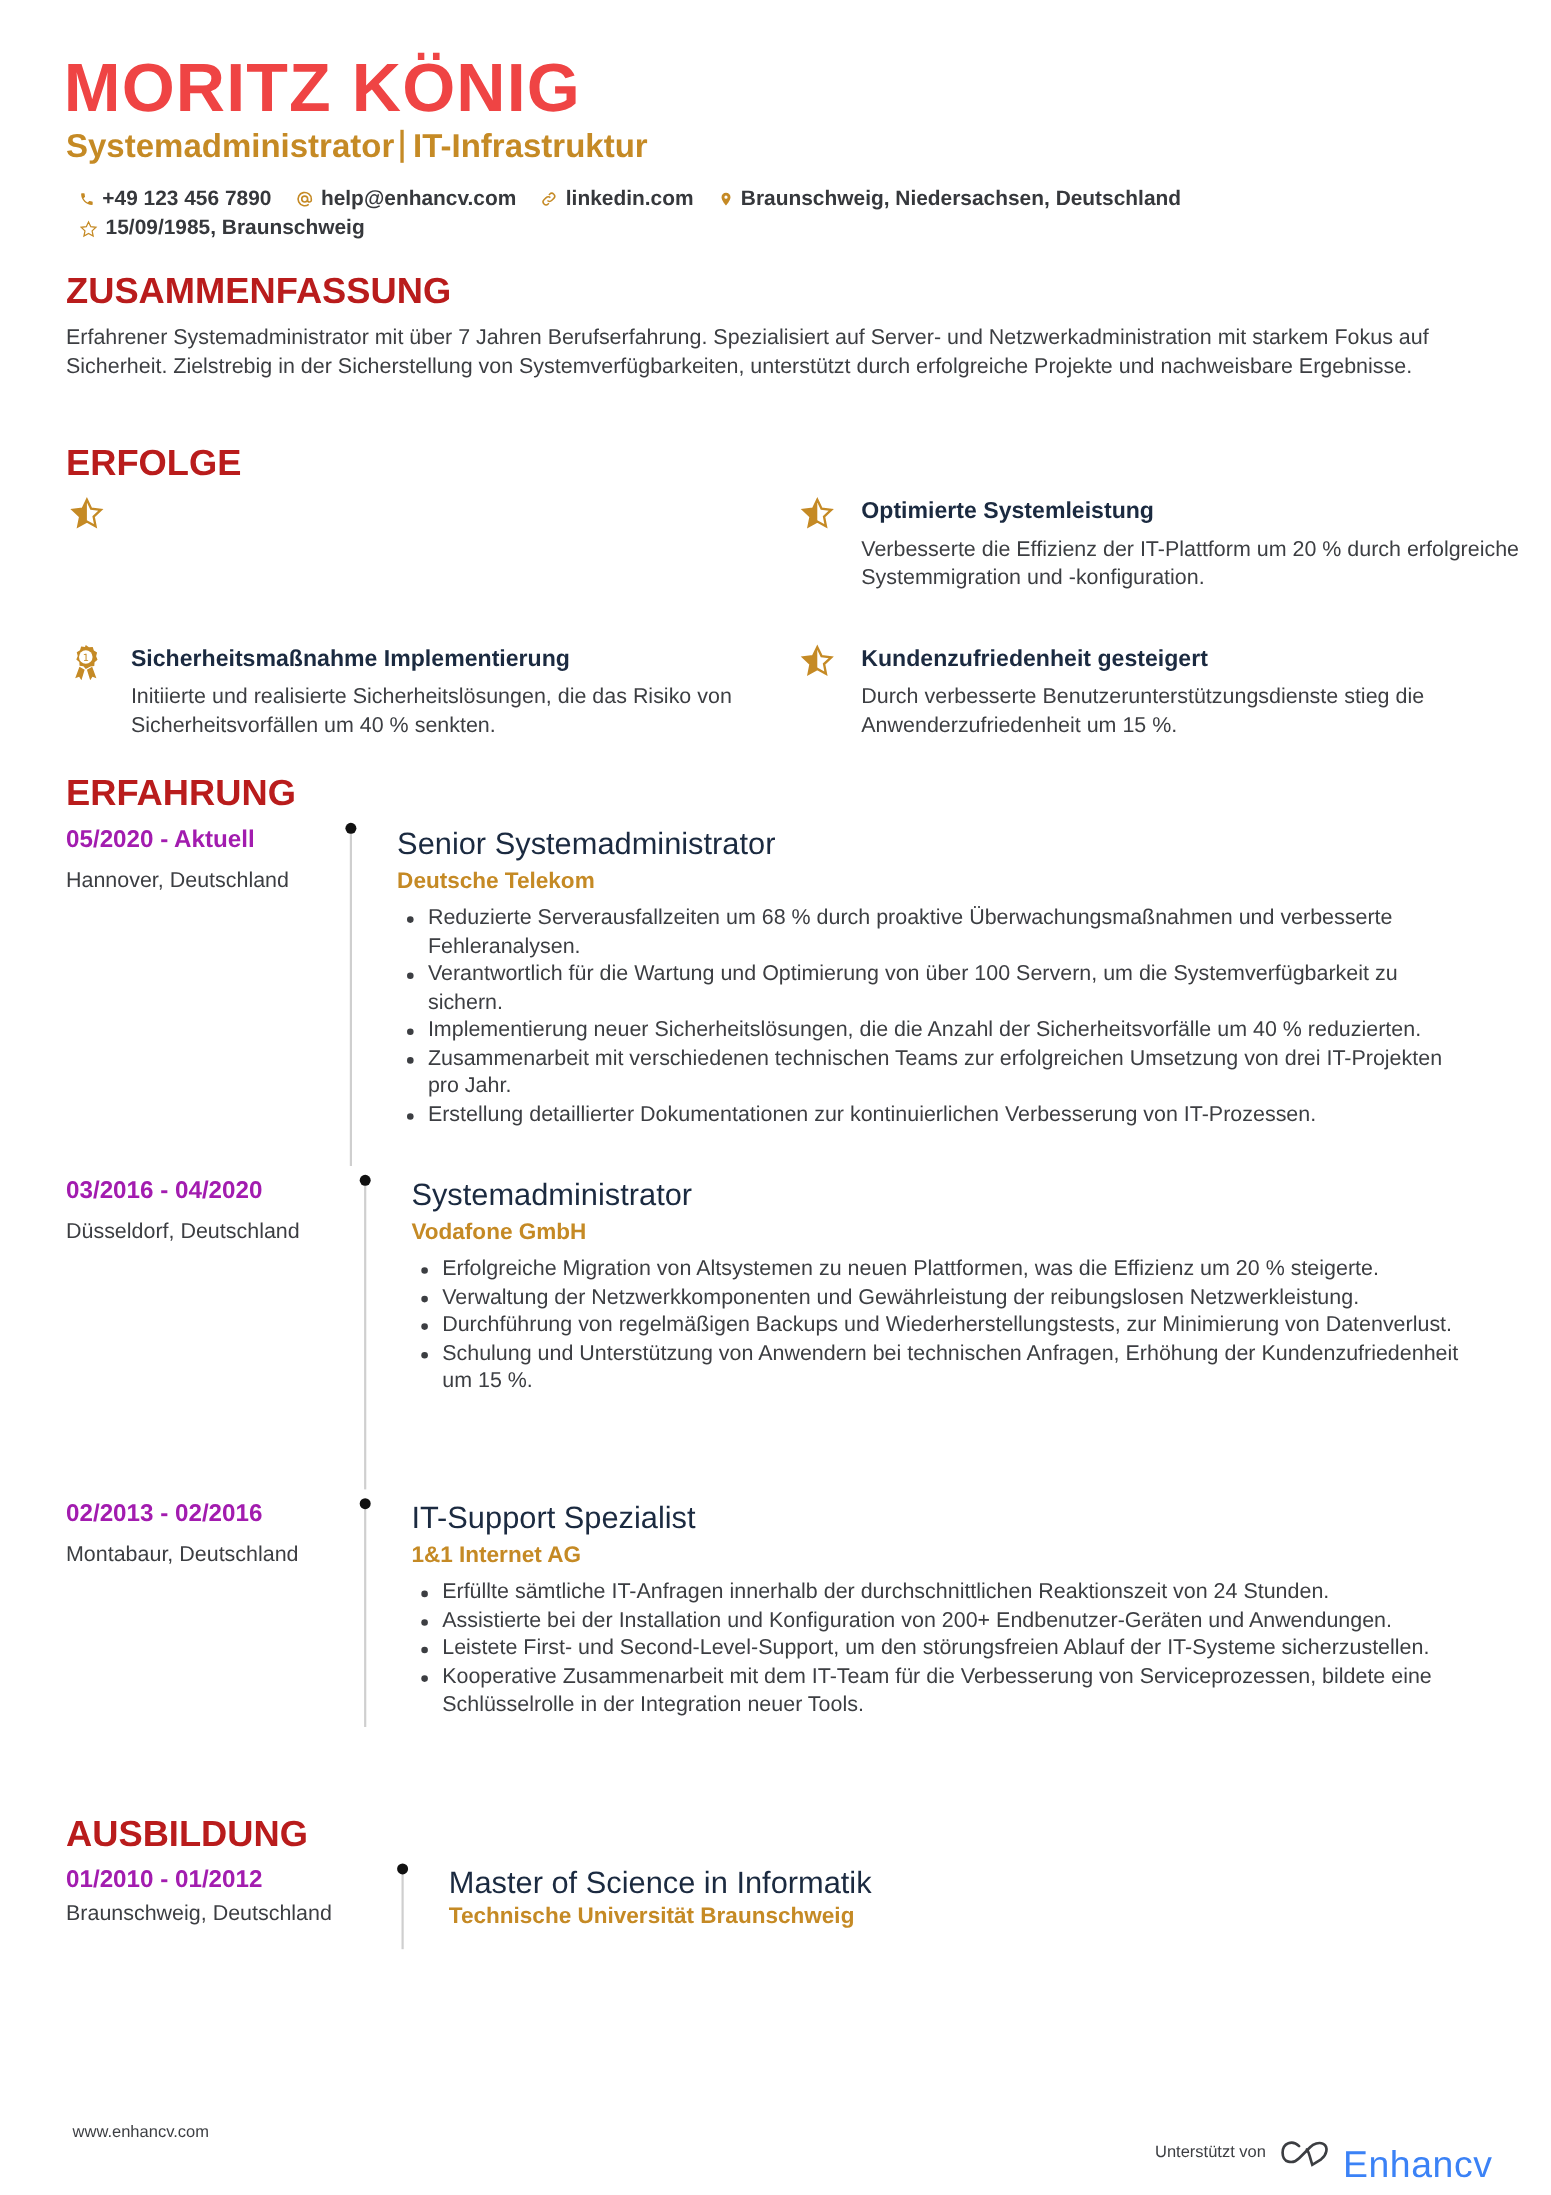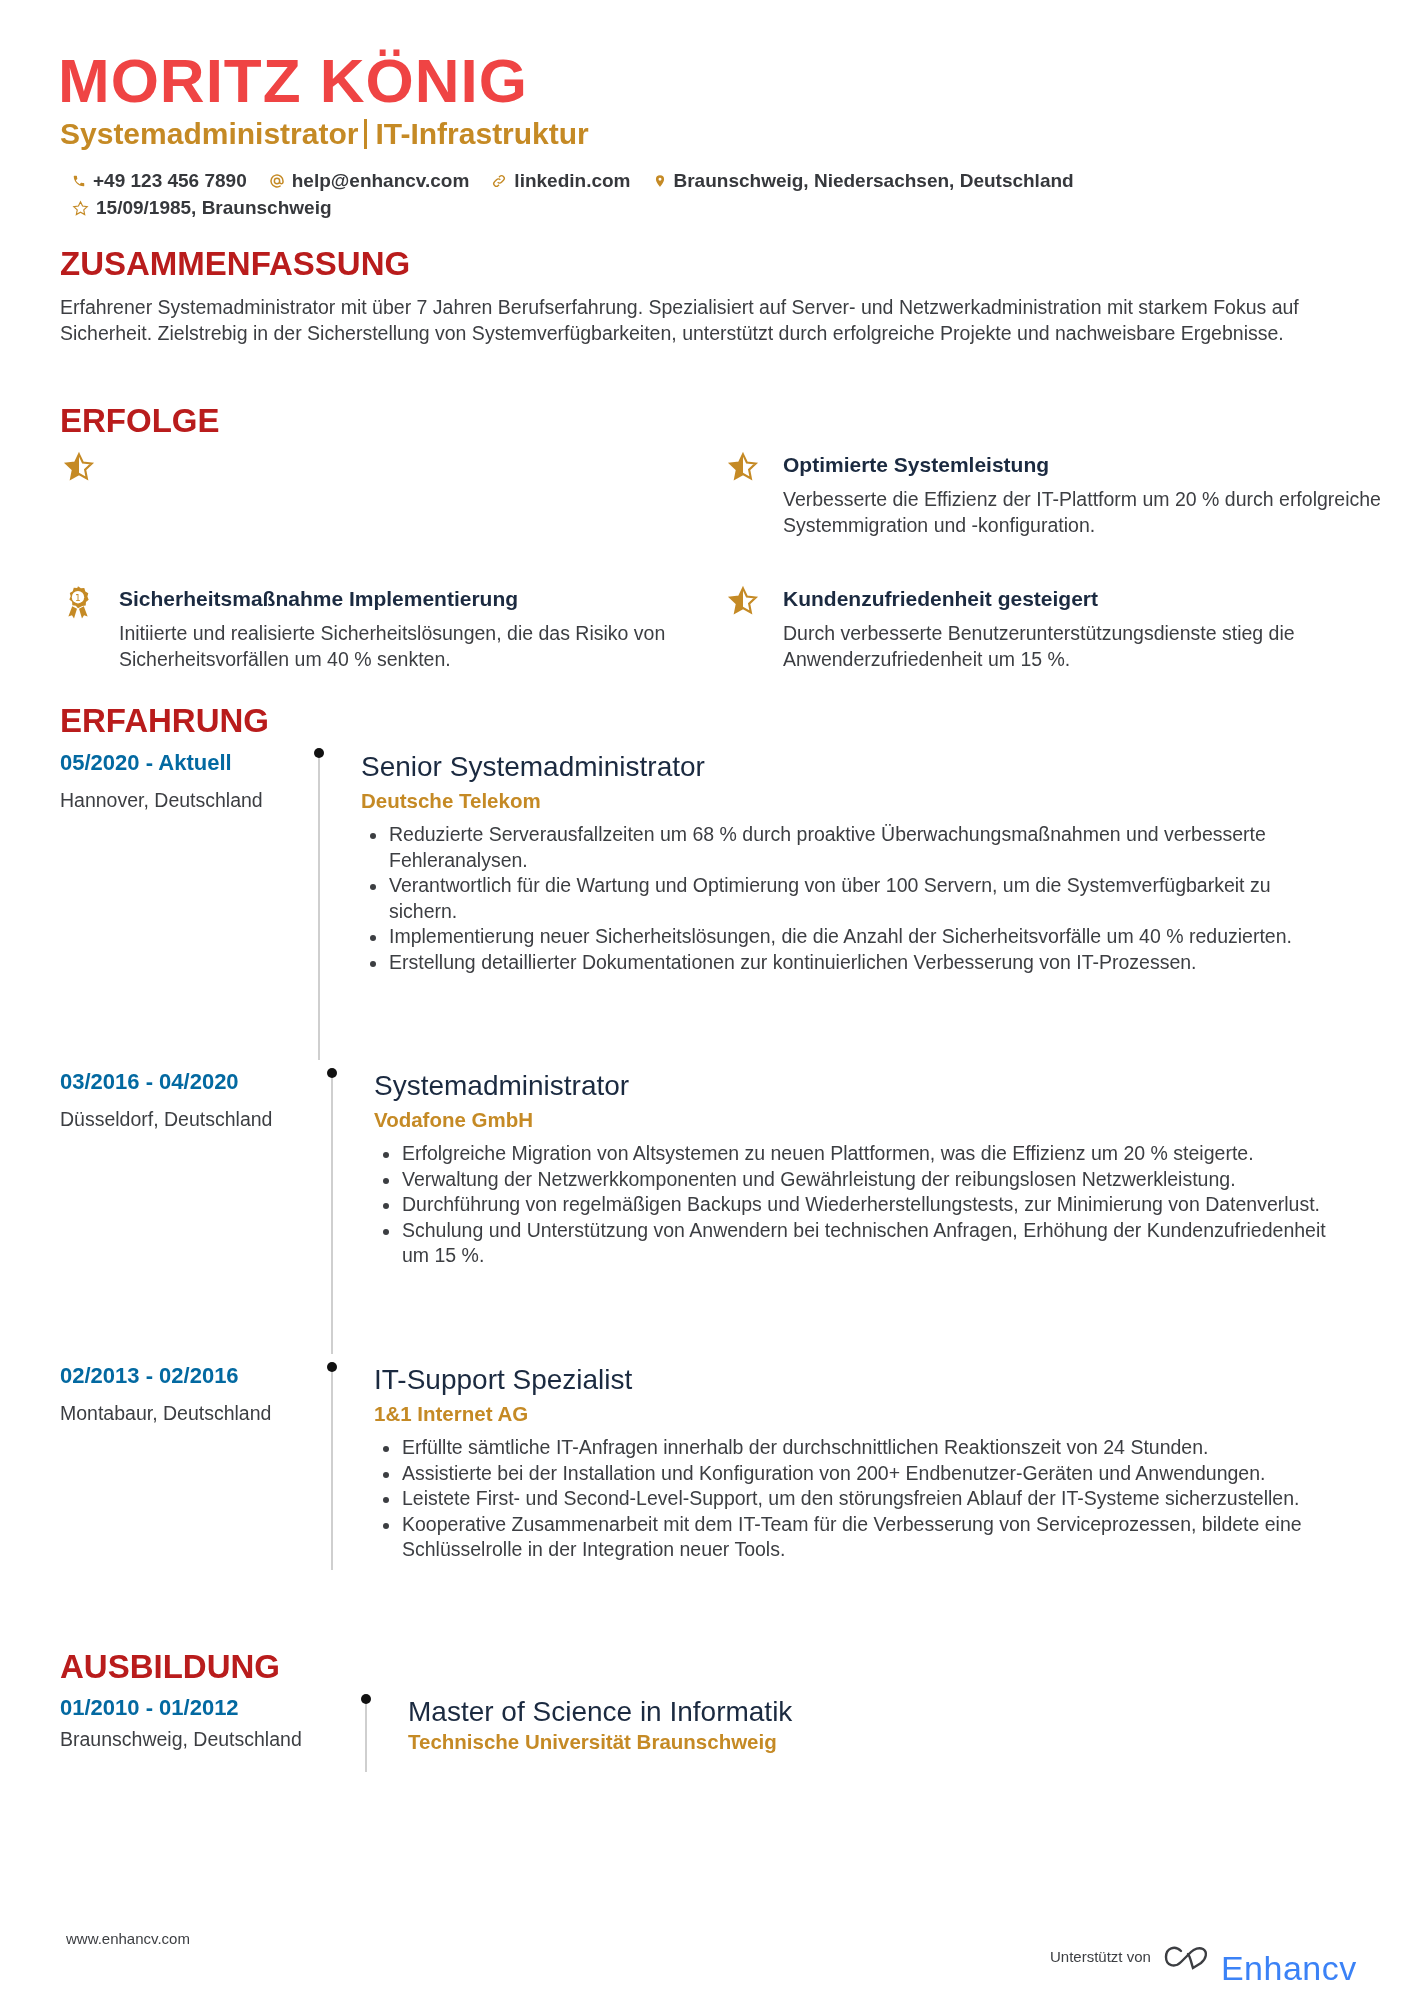--- a/index.html
+++ b/index.html
@@ -28,21 +28,21 @@
   .ach { width: 600px; }
   .ach-icon { position: absolute; left: -57px; top: 0; }
   .ach-title { font-size: 21px; font-weight: bold; color: #1b2a40; line-height: 28px; white-space: nowrap; }
   .ach-desc { font-size: 19.5px; line-height: 25.5px; color: #3c3e42; margin-top: 8px; }
   #ach-0 { left: 119px; top: 451px; }
   #ach-1 { left: 783px; top: 451px; }
   #ach-2 { left: 119px; top: 585px; }
   #ach-3 { left: 783px; top: 585px; }
 
   .job-left { left: 60px; width: 250px; }
-  .job-date { font-size: 22px; font-weight: bold; color: #0369a1; line-height: 28px; white-space: nowrap; }
+  .job-date { font-size: 22px; font-weight: bold; color: #a21caf; line-height: 28px; white-space: nowrap; }
   .job-loc { font-size: 19.5px; color: #3c3e42; line-height: 26px; margin-top: 10px; white-space: nowrap; }
   .tl-line { width: 2px; background: #cfcfcf; }
   .tl-dot { width: 10px; height: 10px; border-radius: 50%; background: #111; }
   .job-title { font-size: 28px; color: #1b2a40; line-height: 34px; white-space: nowrap; }
   .job-company { font-size: 20.5px; font-weight: bold; color: #c58a25; line-height: 26px; margin-top: 4px; white-space: nowrap; }
   .job-bullets { list-style: none; margin-top: 8px; width: 960px; }
   .job-bullets li { position: relative; padding-left: 28px; font-size: 19.5px; line-height: 25.5px; color: #3c3e42; }
   .job-bullets li::before { content: ""; position: absolute; left: 9px; top: 11px; width: 6px; height: 6px; border-radius: 50%; background: #3c3e42; }
 
   #footer-left { left: 66px; top: 1930px; font-size: 15px; color: #3c3e42; }
@@ -138,20 +138,21 @@
 </div>
 <div class="abs tl-line" style="left:318px; top:754px; height:306px;"></div>
 <div class="abs tl-dot" style="left:314px; top:748px;"></div>
 <div class="abs" style="left:361px; top:750px;">
   <div class="job-title">Senior Systemadministrator</div>
   <div class="job-company">Deutsche Telekom</div>
   <ul class="job-bullets">
     <li>Reduzierte Serverausfallzeiten um 68 % durch proaktive Überwachungsmaßnahmen und verbesserte Fehleranalysen.</li>
     <li>Verantwortlich für die Wartung und Optimierung von über 100 Servern, um die Systemverfügbarkeit zu sichern.</li>
     <li>Implementierung neuer Sicherheitslösungen, die die Anzahl der Sicherheitsvorfälle um 40 % reduzierten.</li>
+    <li>Zusammenarbeit mit verschiedenen technischen Teams zur erfolgreichen Umsetzung von drei IT-Projekten pro Jahr.</li>
     <li>Erstellung detaillierter Dokumentationen zur kontinuierlichen Verbesserung von IT-Prozessen.</li>
   </ul>
 </div>
 
 <div class="abs job-left" style="top:1068px;">
   <div class="job-date">03/2016 - 04/2020</div>
   <div class="job-loc">Düsseldorf, Deutschland</div>
 </div>
 <div class="abs tl-line" style="left:331px; top:1074px; height:280px;"></div>
 <div class="abs tl-dot" style="left:327px; top:1068px;"></div>

